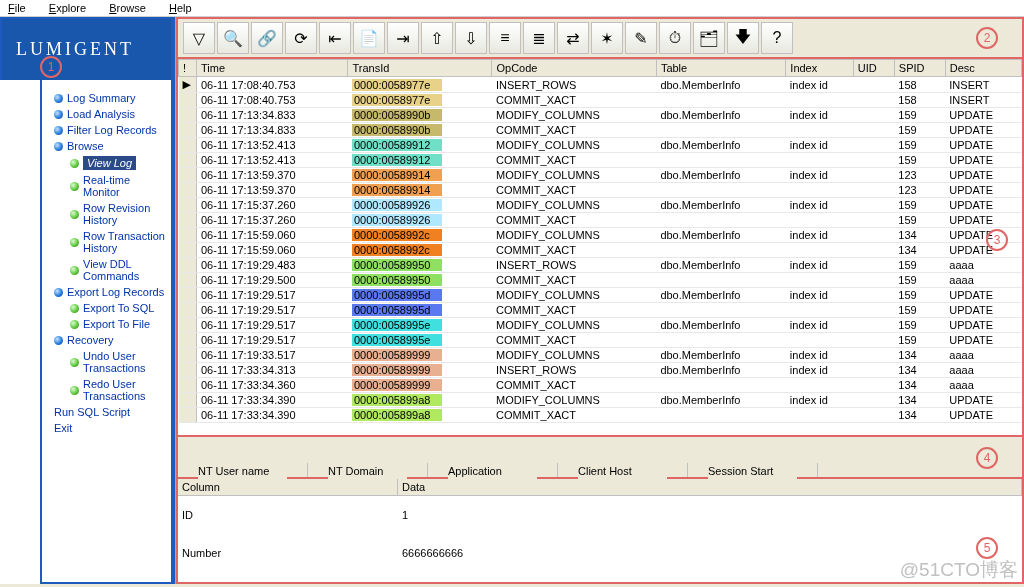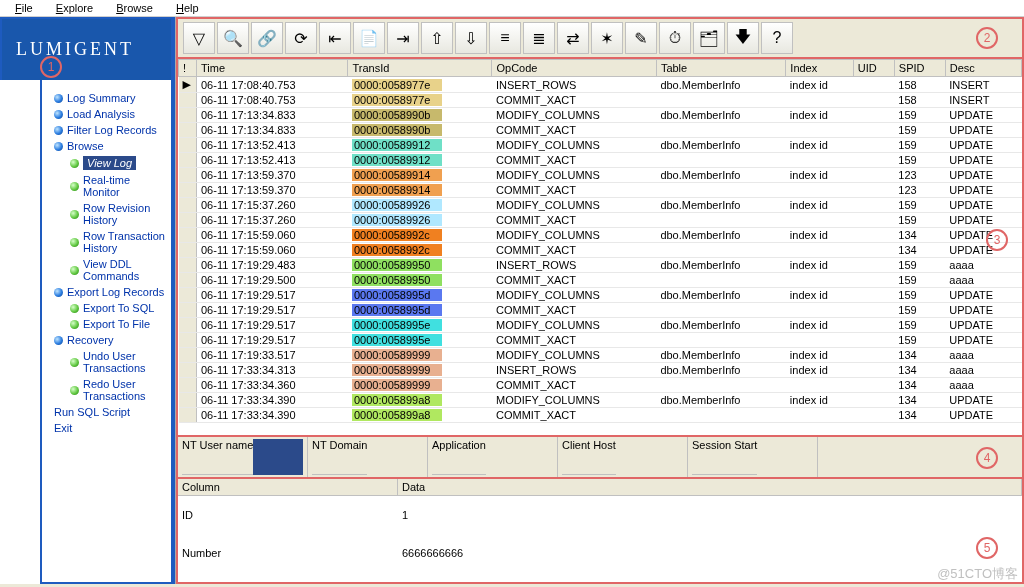--- a/index.html
+++ b/index.html
@@ -8,21 +8,21 @@
   font-size: 11px;
   background: #ece9d8;
   color: #000;
   width: 1024px;
   height: 587px;
   overflow: hidden;
   position: relative;
 }
 .menubar {
   background: #fff;
-  padding: 2px 15px;
+  padding: 2px 8px;
   font-size: 11px;
   border-bottom: 1px solid #d0d0d0;
 }
 .menubar span { margin-right: 10px; cursor: default; }
 .menubar span u { text-decoration: underline; }
 
 .layout { display: flex; height: calc(100% - 20px); }
 .left-pane {
   width: 175px;
   background: #fff;
@@ -129,24 +129,25 @@
 .info-bar {
   display: flex;
   border: 2px solid #e06666;
   border-top: 0;
   height: 42px;
   background: #ece9d8;
   position: relative;
 }
 .info-col {
   border-right: 1px solid #c0c0c0;
-  padding: 2px 4px;
+  padding: 2px 20px;
   display: flex;
-  flex-direction: row;
+  flex-direction: column;
   font-size: 11px;
+  margin-top: 26px;
 }
 .info-col .hdr {
   background: #ece9d8;
   border-bottom: 1px solid #c0c0c0;
   padding-bottom: 2px;
 }
 .info-col .val { flex: 1; }
 .info-col.first .val { background: #2b4a8a; }
 
 .detail-grid {
@@ -176,21 +177,21 @@
   color: #e06666;
   font-size: 12px;
   background: transparent;
   pointer-events: none;
 }
 .watermark {
   position: absolute;
   right: 6px;
   bottom: 4px;
   color: #c0c0c0;
-  font-size: 13px;
+  font-size: 19px;
 }
 </style>
 </head>
 <body>
 
 <div class="menubar">
   <span><u>F</u><span>ile</span></span>
   <span><u>E</u><span>xplore</span></span>
   <span><u>B</u><span>rowse</span></span>
   <span><u>H</u><span>elp</span></span>

